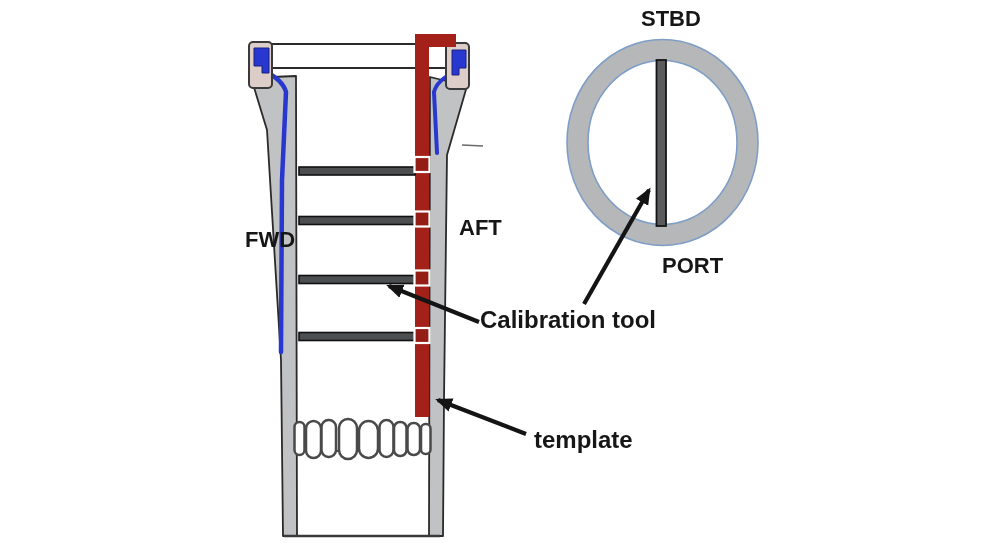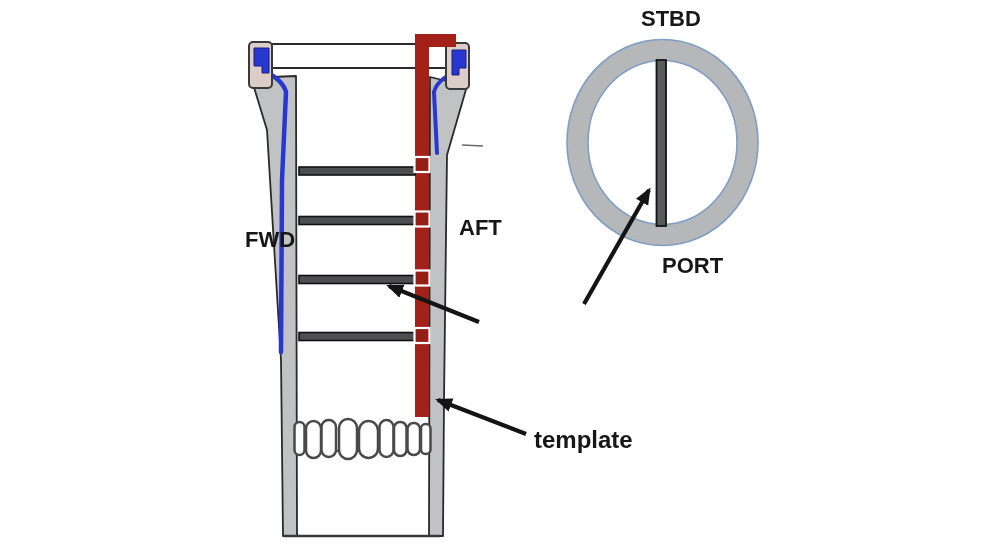--- a/index.html
+++ b/index.html
@@ -91,15 +91,16 @@
       <line x1="479" y1="322" x2="389" y2="286" stroke="#141414" stroke-width="4.2" marker-end="url(#ah)"></line>
       <line x1="584" y1="304" x2="649" y2="190" stroke="#141414" stroke-width="4.2" marker-end="url(#ah)"></line>
       <line x1="526" y1="434" x2="438" y2="400" stroke="#141414" stroke-width="4.2" marker-end="url(#ah)"></line>
     </g>
   </svg>
 
   <div class="lbl" style="left:245px;top:228px;">FWD</div>
   <div class="lbl" style="left:459px;top:216px;">AFT</div>
   <div class="lbl" style="left:641px;top:7px;">STBD</div>
   <div class="lbl" style="left:646px;top:254px;margin-left:16px;">PORT</div>
+  <div class="lbl big" style="left:480px;top:307px;">Calibration tool</div>
   <div class="lbl big" style="left:534px;top:427px;">template</div>
 
 </div>
 
 </body></html>

